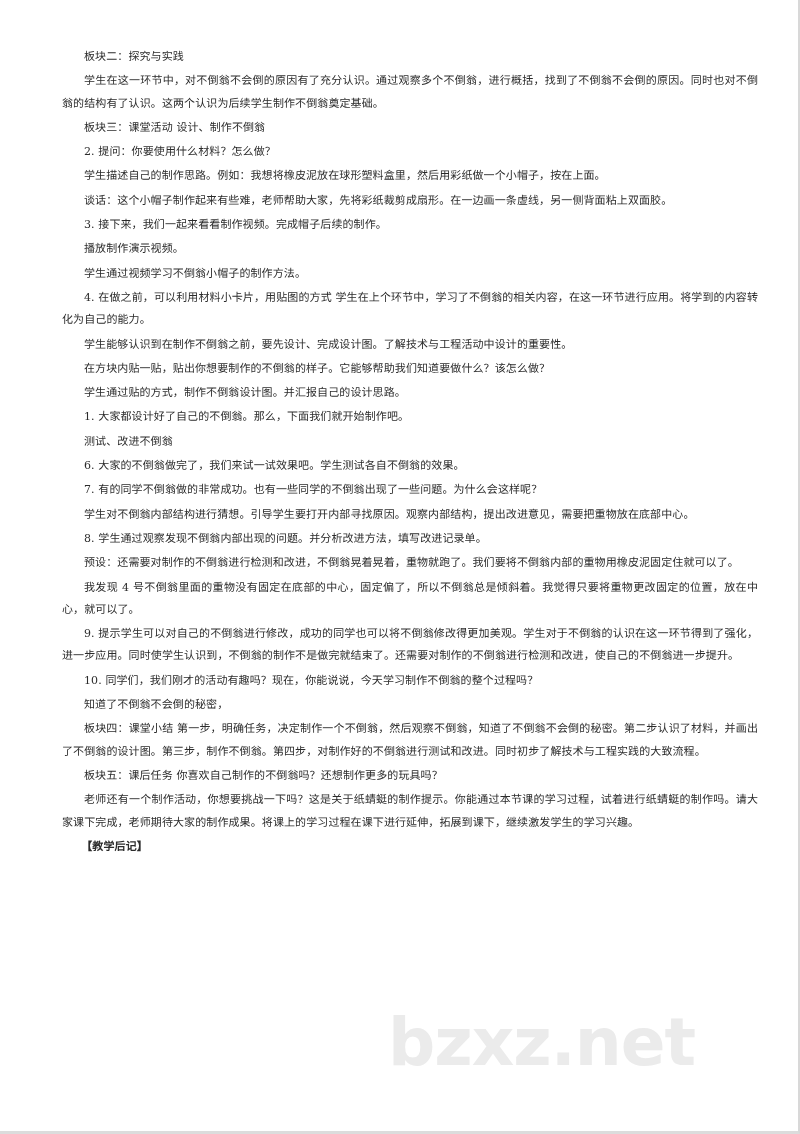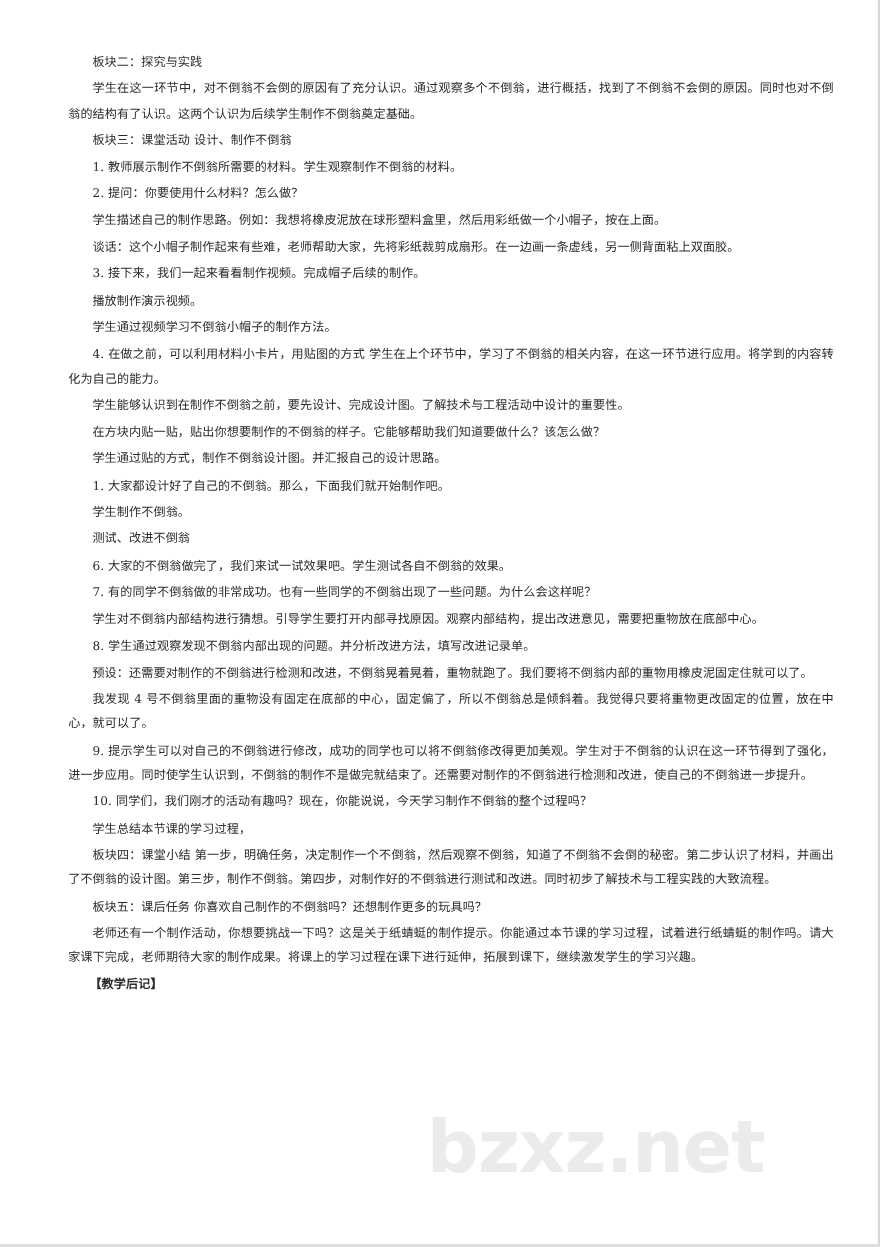--- a/index.html
+++ b/index.html
@@ -61,42 +61,40 @@
 <body>
 
 <div class="page">
 
   <div class="watermark">bzxz.net</div>
 
   <div class="doc-body">
     <p class="para">板块二：探究与实践</p>
     <p class="para">学生在这一环节中，对不倒翁不会倒的原因有了充分认识。通过观察多个不倒翁，进行概括，找到了不倒翁不会倒的原因。同时也对不倒翁的结构有了认识。这两个认识为后续学生制作不倒翁奠定基础。</p>
     <p class="para">板块三：课堂活动  设计、制作不倒翁</p>
-    <p class="para">1. 教师展示制作不倒翁所需要的材料。学生观察制作不倒翁的材料。</p>
     <p class="para">2. 提问：你要使用什么材料？怎么做？</p>
     <p class="para">学生描述自己的制作思路。例如：我想将橡皮泥放在球形塑料盒里，然后用彩纸做一个小帽子，按在上面。</p>
     <p class="para">谈话：这个小帽子制作起来有些难，老师帮助大家，先将彩纸裁剪成扇形。在一边画一条虚线，另一侧背面粘上双面胶。</p>
     <p class="para">3. 接下来，我们一起来看看制作视频。完成帽子后续的制作。</p>
     <p class="para">播放制作演示视频。</p>
     <p class="para">学生通过视频学习不倒翁小帽子的制作方法。</p>
     <p class="para">4. 在做之前，可以利用材料小卡片，用贴图的方式  学生在上个环节中，学习了不倒翁的相关内容，在这一环节进行应用。将学到的内容转化为自己的能力。</p>
     <p class="para">学生能够认识到在制作不倒翁之前，要先设计、完成设计图。了解技术与工程活动中设计的重要性。</p>
     <p class="para">在方块内贴一贴，贴出你想要制作的不倒翁的样子。它能够帮助我们知道要做什么？该怎么做？</p>
     <p class="para">学生通过贴的方式，制作不倒翁设计图。并汇报自己的设计思路。</p>
     <p class="para">1. 大家都设计好了自己的不倒翁。那么，下面我们就开始制作吧。</p>
-    <p class="para">学生制作不倒翁。</p>
     <p class="para">测试、改进不倒翁</p>
     <p class="para">6. 大家的不倒翁做完了，我们来试一试效果吧。学生测试各自不倒翁的效果。</p>
     <p class="para">7. 有的同学不倒翁做的非常成功。也有一些同学的不倒翁出现了一些问题。为什么会这样呢？</p>
     <p class="para">学生对不倒翁内部结构进行猜想。引导学生要打开内部寻找原因。观察内部结构，提出改进意见，需要把重物放在底部中心。</p>
     <p class="para">8. 学生通过观察发现不倒翁内部出现的问题。并分析改进方法，填写改进记录单。</p>
     <p class="para">预设：还需要对制作的不倒翁进行检测和改进，不倒翁晃着晃着，重物就跑了。我们要将不倒翁内部的重物用橡皮泥固定住就可以了。</p>
     <p class="para">我发现 4 号不倒翁里面的重物没有固定在底部的中心，固定偏了，所以不倒翁总是倾斜着。我觉得只要将重物更改固定的位置，放在中心，就可以了。</p>
     <p class="para">9. 提示学生可以对自己的不倒翁进行修改，成功的同学也可以将不倒翁修改得更加美观。学生对于不倒翁的认识在这一环节得到了强化，进一步应用。同时使学生认识到，不倒翁的制作不是做完就结束了。还需要对制作的不倒翁进行检测和改进，使自己的不倒翁进一步提升。</p>
     <p class="para">10. 同学们，我们刚才的活动有趣吗？现在，你能说说，今天学习制作不倒翁的整个过程吗？</p>
-    <p class="para">学生总结本节课的学习过程，</p>
+    <p class="para">知道了不倒翁不会倒的秘密，</p>
     <p class="para">板块四：课堂小结  第一步，明确任务，决定制作一个不倒翁，然后观察不倒翁，知道了不倒翁不会倒的秘密。第二步认识了材料，并画出了不倒翁的设计图。第三步，制作不倒翁。第四步，对制作好的不倒翁进行测试和改进。同时初步了解技术与工程实践的大致流程。</p>
     <p class="para">板块五：课后任务  你喜欢自己制作的不倒翁吗？还想制作更多的玩具吗？</p>
     <p class="para">老师还有一个制作活动，你想要挑战一下吗？这是关于纸蜻蜓的制作提示。你能通过本节课的学习过程，试着进行纸蜻蜓的制作吗。请大家课下完成，老师期待大家的制作成果。将课上的学习过程在课下进行延伸，拓展到课下，继续激发学生的学习兴趣。</p>
     <p class="para indent-small">【教学后记】</p>
   </div>
 
 </div>
 
 </body></html>

